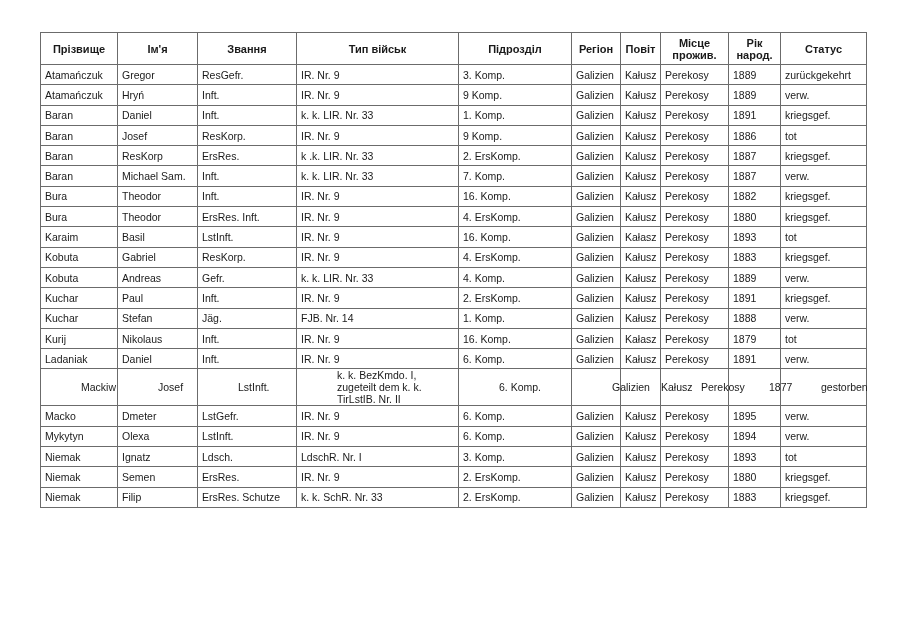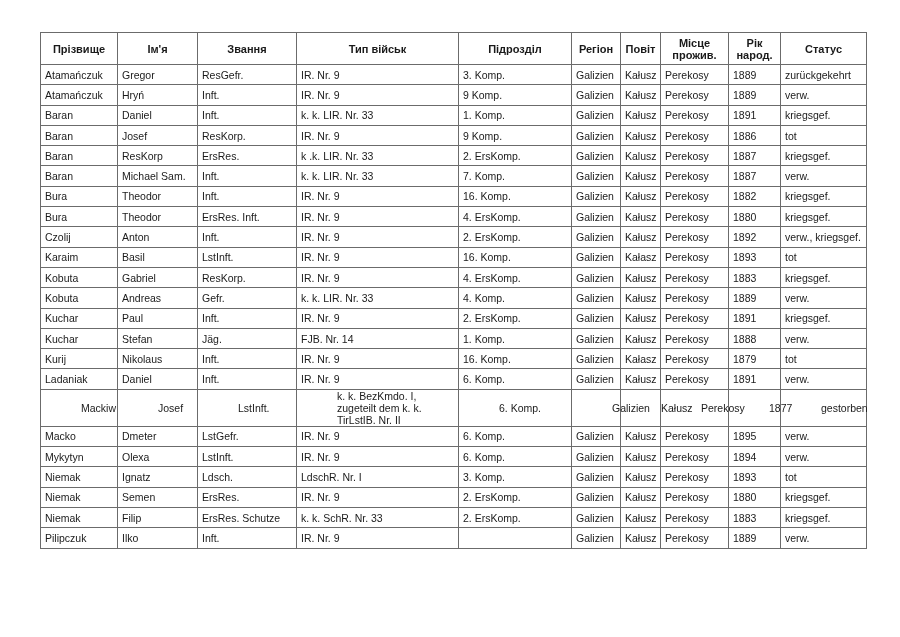--- a/index.html
+++ b/index.html
@@ -137,32 +137,20 @@
         <td>ErsRes. Inft.</td>
         <td>IR. Nr. 9</td>
         <td>4. ErsKomp.</td>
         <td>Galizien</td>
         <td>Kałusz</td>
         <td>Perekosy</td>
         <td>1880</td>
         <td>kriegsgef.</td>
       </tr>
       <tr>
-        <td>Czolij</td>
-        <td>Anton</td>
-        <td>Inft.</td>
-        <td>IR. Nr. 9</td>
-        <td>2. ErsKomp.</td>
-        <td>Galizien</td>
-        <td>Kałusz</td>
-        <td>Perekosy</td>
-        <td>1892</td>
-        <td>verw., kriegsgef.</td>
-      </tr>
-      <tr>
         <td>Karaim</td>
         <td>Basil</td>
         <td>LstInft.</td>
         <td>IR. Nr. 9</td>
         <td>16. Komp.</td>
         <td>Galizien</td>
         <td>Kałasz</td>
         <td>Perekosy</td>
         <td>1893</td>
         <td>tot</td>
@@ -304,26 +292,14 @@
         <td>Filip</td>
         <td>ErsRes. Schutze</td>
         <td>k. k. SchR. Nr. 33</td>
         <td>2. ErsKomp.</td>
         <td>Galizien</td>
         <td>Kałusz</td>
         <td>Perekosy</td>
         <td>1883</td>
         <td>kriegsgef.</td>
       </tr>
-      <tr>
-        <td>Pilipczuk</td>
-        <td>Ilko</td>
-        <td>Inft.</td>
-        <td>IR. Nr. 9</td>
-        <td></td>
-        <td>Galizien</td>
-        <td>Kałusz</td>
-        <td>Perekosy</td>
-        <td>1889</td>
-        <td>verw.</td>
-      </tr>
     </tbody>
 </table>
 
 </body></html>

